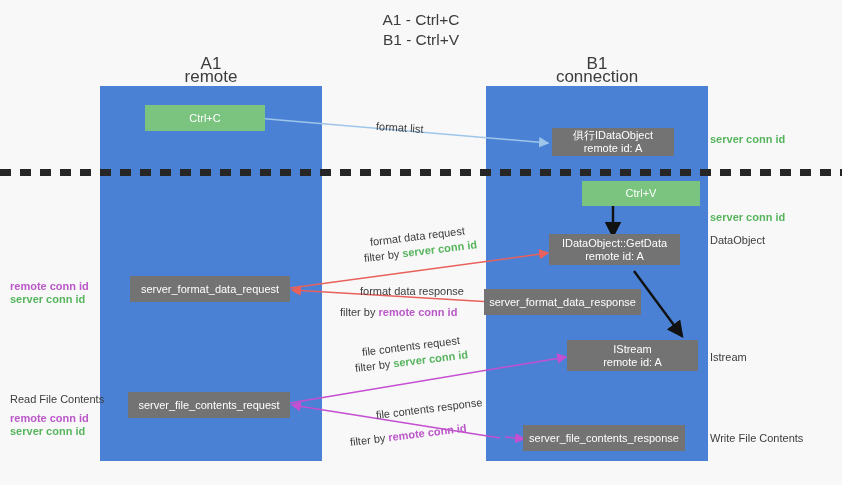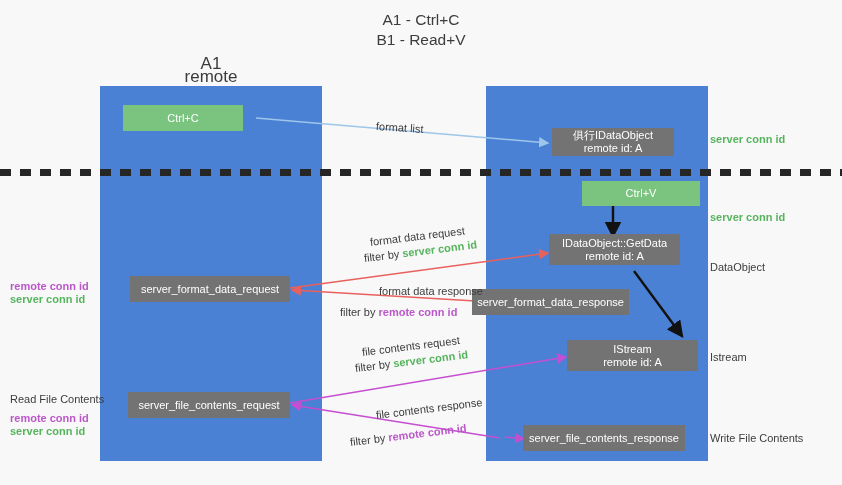--- a/index.html
+++ b/index.html
@@ -59,26 +59,30 @@
 
   svg.overlay{position:absolute;left:0;top:0;width:842px;height:485px;pointer-events:none;}
 </style>
 </head>
 <body>
 
 <div id="stage">
 
   <div id="title">
     <span>A1 - Ctrl+C</span>
-    <span>B1 - Read+V</span>
+    <span>B1 - Ctrl+V</span>
   </div>
 
   <div class="lane-header" id="hdr-a1">
     <span class="l1">A1</span>
     <span class="l2">remote</span>
+  </div>
+  <div class="lane-header" id="hdr-b1">
+    <span class="l1">B1</span>
+    <span class="l2">connection</span>
   </div>
 
   <div class="lane" id="lane-a1"></div>
   <div class="lane" id="lane-b1"></div>
 
   <svg class="overlay" viewBox="0 0 842 485">
     <defs>
       <marker id="ah-blue" markerWidth="7" markerHeight="7" refX="6" refY="3.5" orient="auto">
         <path d="M0,0 L7,3.5 L0,7 z" fill="#9dc6ea"></path>
       </marker>
@@ -107,21 +111,21 @@
 
     <line x1="500" y1="438" x2="292" y2="405" stroke="#c44fd0" stroke-width="1.5" marker-end="url(#ah-magenta)"></line>
 
     <line x1="505" y1="437" x2="524" y2="439" stroke="#c44fd0" stroke-width="1.5" marker-end="url(#ah-magenta)"></line>
   </svg>
 
   <svg id="divider" viewBox="0 0 842 7" preserveAspectRatio="none">
     <line x1="0" y1="3.5" x2="842" y2="3.5" stroke="#262626" stroke-width="7" stroke-dasharray="11 9"></line>
   </svg>
 
-  <div class="box green" style="left:123px;top:105px;width:120px;height:26px;">
+  <div class="box green" style="left:145px;top:105px;width:120px;height:26px;">
     <span class="t">Ctrl+C</span>
   </div>
 
   <div class="box orange" style="left:552px;top:128px;width:122px;height:28px;flex-direction:column;">
     <span class="t">俱行IDataObject</span>
     <span class="t">remote id: A</span>
   </div>
 
   <div class="box green" style="left:582px;top:181px;width:118px;height:25px;">
     <span class="t">Ctrl+V</span>
@@ -134,59 +138,59 @@
 
   <div class="box orange" style="left:567px;top:340px;width:131px;height:31px;flex-direction:column;">
     <span class="t">IStream</span>
     <span class="t">remote id: A</span>
   </div>
 
   <div class="box orange" style="left:130px;top:276px;width:160px;height:26px;">
     <span class="t">server_format_data_request</span>
   </div>
 
-  <div class="box orange" style="left:472px;top:289px;width:157px;height:26px;">
+  <div class="box orange" style="left:484px;top:289px;width:157px;height:26px;">
     <span class="t">server_format_data_response</span>
   </div>
 
   <div class="box orange" style="left:128px;top:392px;width:162px;height:26px;">
     <span class="t">server_file_contents_request</span>
   </div>
 
   <div class="box orange" style="left:523px;top:425px;width:162px;height:26px;">
     <span class="t">server_file_contents_response</span>
   </div>
 
   <div class="anno rot" style="left:376px;top:119px;transform:rotate(3.5deg);">format list</div>
 
   <div class="anno rot" style="left:370px;top:235px;transform:rotate(-7deg);">format data request</div>
   <div class="anno rot" style="left:364px;top:251px;transform:rotate(-7deg);">
     <span>filter by </span><span class="g">server conn id</span>
   </div>
 
-  <div class="anno" style="left:379px;top:284px;">format data response</div>
+  <div class="anno" style="left:360px;top:284px;">format data response</div>
   <div class="anno" style="left:340px;top:305px;">
     <span>filter by </span><span class="p">remote conn id</span>
   </div>
 
   <div class="anno rot" style="left:362px;top:345px;transform:rotate(-7deg);">file contents request</div>
   <div class="anno rot" style="left:355px;top:361px;transform:rotate(-7deg);">
     <span>filter by </span><span class="g">server conn id</span>
   </div>
 
   <div class="anno rot" style="left:376px;top:408px;transform:rotate(-7deg);">file contents response</div>
   <div class="anno rot" style="left:350px;top:435px;transform:rotate(-7deg);">
     <span>filter by </span><span class="p">remote conn id</span>
   </div>
 
   <div class="anno green-t" style="left:710px;top:132px;">server conn id</div>
 
   <div class="anno green-t" style="left:710px;top:210px;">server conn id</div>
 
-  <div class="anno" style="left:710px;top:260px;">DataObject</div>
+  <div class="anno" style="left:710px;top:233px;">DataObject</div>
 
   <div class="anno" style="left:710px;top:350px;">Istream</div>
 
   <div class="anno" style="left:710px;top:431px;">Write File Contents</div>
 
   <div class="anno purple-t" style="left:10px;top:279px;">remote conn id</div>
   <div class="anno green-t" style="left:10px;top:292px;">server conn id</div>
 
   <div class="anno" style="left:10px;top:392px;">Read File Contents</div>
   <div class="anno purple-t" style="left:10px;top:411px;">remote conn id</div>

